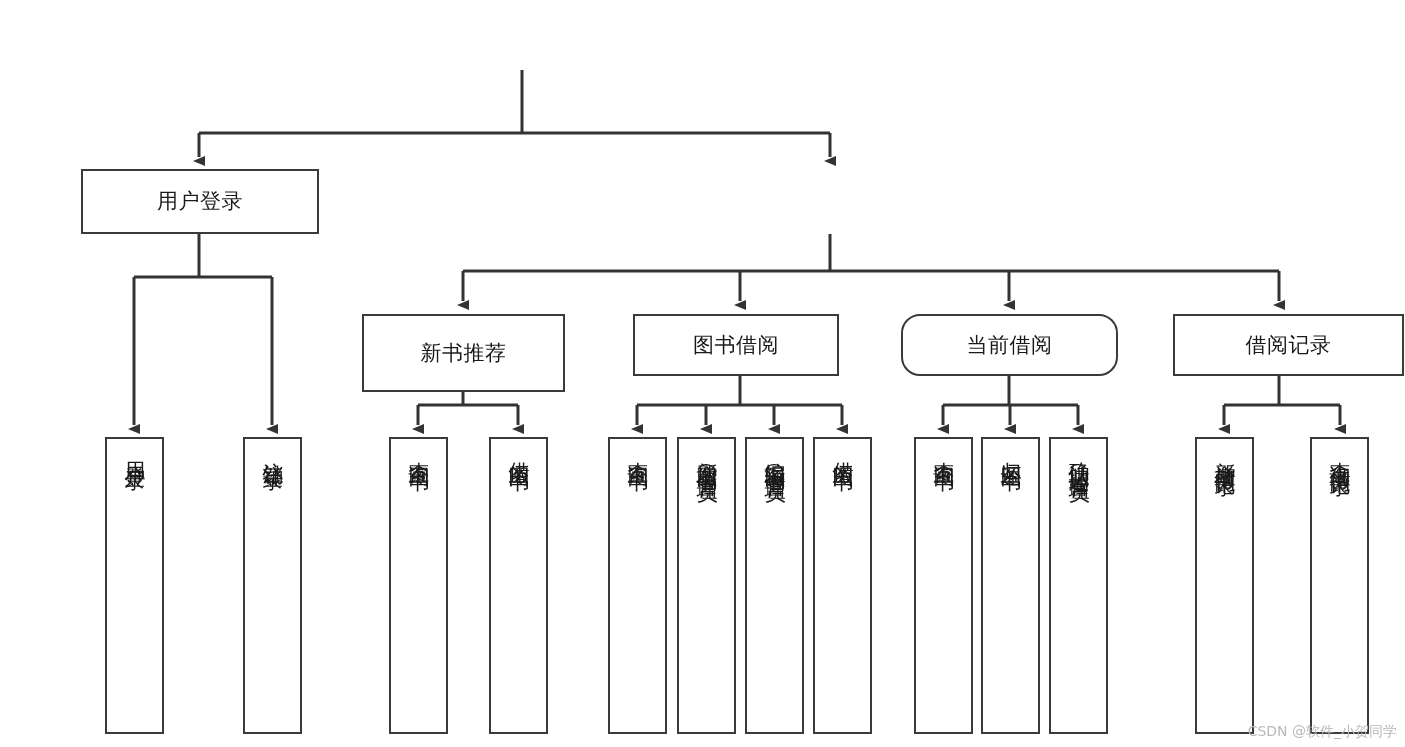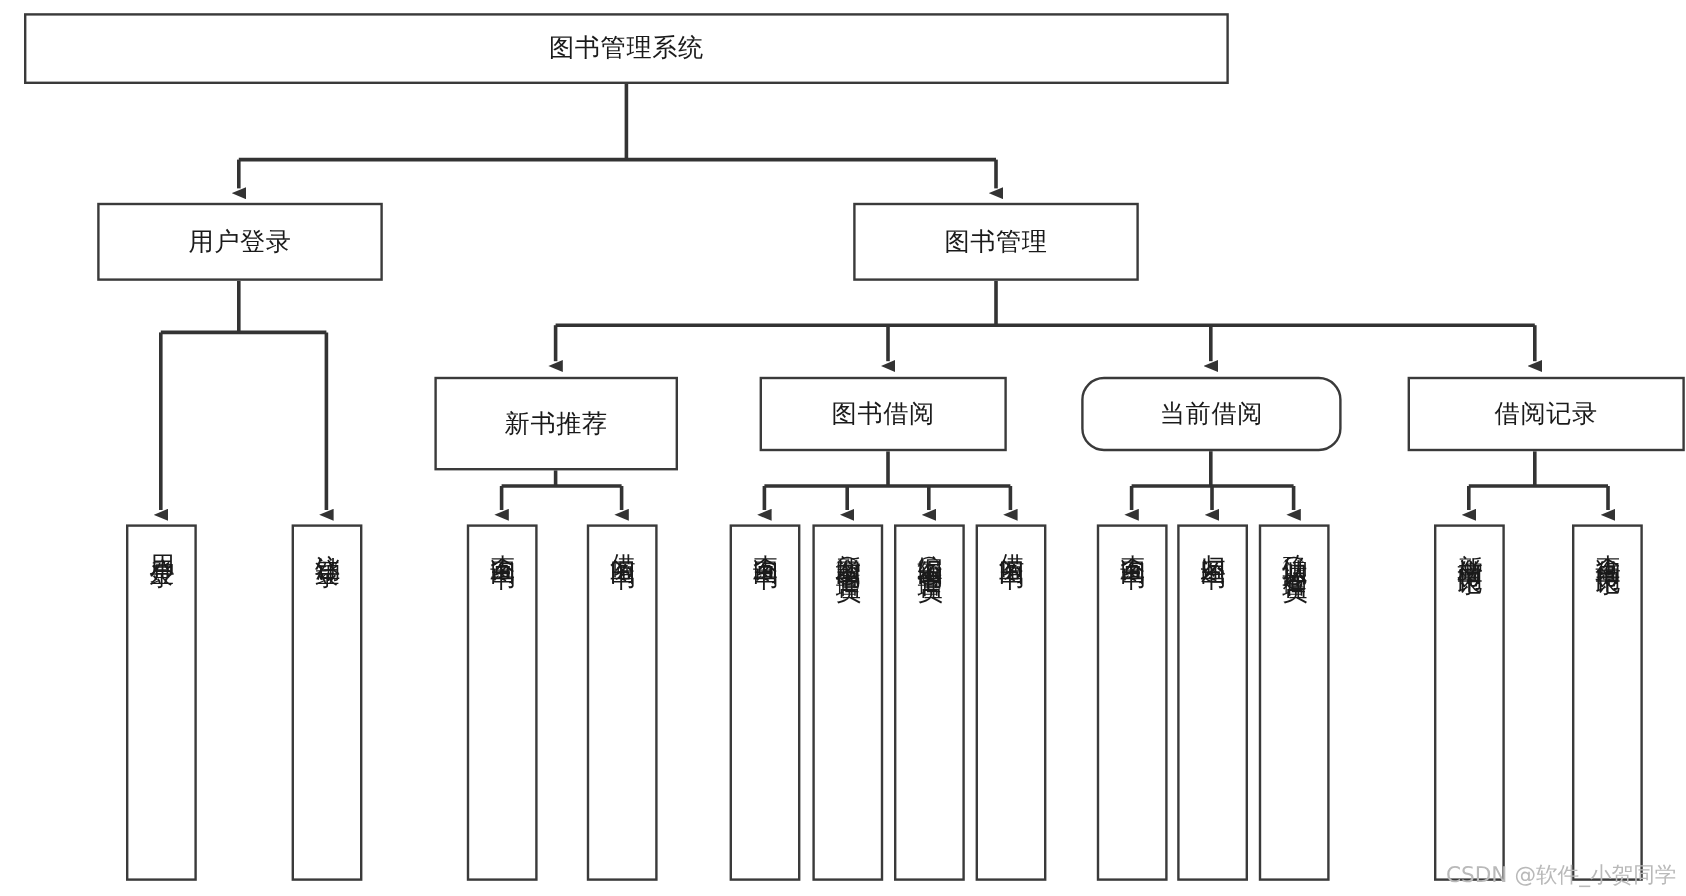--- a/index.html
+++ b/index.html
@@ -61,21 +61,21 @@
     font-size: 21px;
     line-height: 1;
     letter-spacing: 3px;
     white-space: nowrap;
     display: block;
   }
   #watermark {
     position: absolute;
     right: 8px;
     bottom: 6px;
-    font-size: 18px;
+    font-size: 14px;
     color: #b9b9b9;
     z-index: 6;
     white-space: nowrap;
     pointer-events: none;
   }
 </style>
 </head>
 <body>
 
 <div id="diagram-root">
@@ -123,29 +123,23 @@
       <path d="M 1010,405 L 1010,425" marker-end="url(#arrowhead)"></path>
       <path d="M 1078,405 L 1078,425" marker-end="url(#arrowhead)"></path>
 
       <path d="M 1279,376 L 1279,405"></path>
       <path d="M 1224,405 L 1340,405"></path>
       <path d="M 1224,405 L 1224,425" marker-end="url(#arrowhead)"></path>
       <path d="M 1340,405 L 1340,425" marker-end="url(#arrowhead)"></path>
     </g>
   </svg>
 
-  <div class="node root horizontal" style="left:20px; top:11px; width:1004px; height:59px;">
-    <span class="node-label">图书管理系统</span>
-  </div>
 
   <div class="node horizontal" style="left:81px; top:169px; width:238px; height:65px;">
     <span class="node-label">用户登录</span>
-  </div>
-  <div class="node horizontal" style="left:711px; top:169px; width:238px; height:65px;">
-    <span class="node-label">图书管理</span>
   </div>
 
   <div class="node horizontal" style="left:362px; top:314px; width:203px; height:78px;">
     <span class="node-label">新书推荐</span>
   </div>
   <div class="node horizontal" style="left:633px; top:314px; width:206px; height:62px;">
     <span class="node-label">图书借阅</span>
   </div>
   <div class="node horizontal" style="left:901px; top:314px; width:217px; height:62px;border-radius:19px;">
     <span class="node-label">当前借阅</span>

